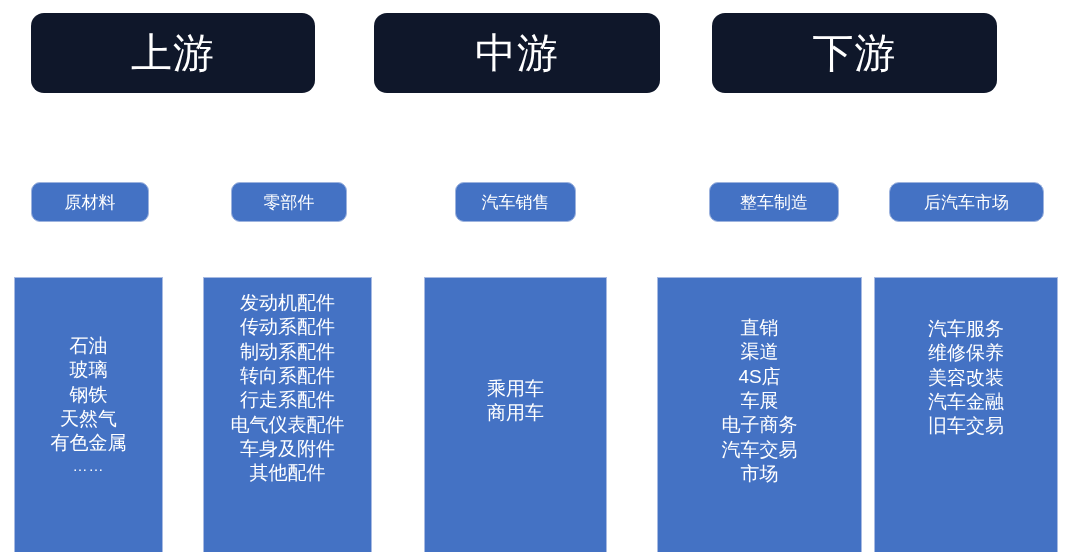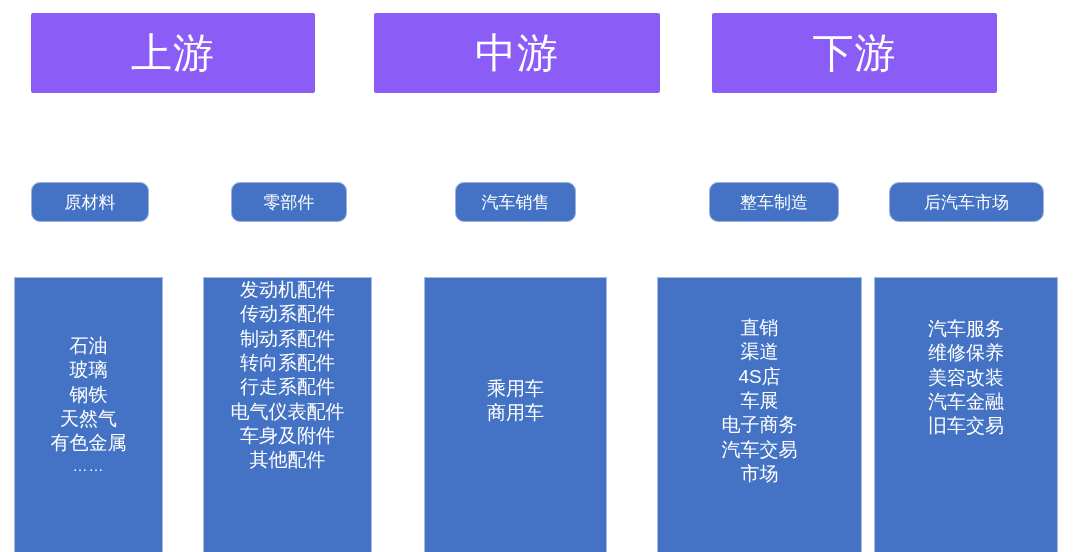--- a/index.html
+++ b/index.html
@@ -15,22 +15,22 @@
     width: 1080px;
     height: 552px;
     background: #ffffff;
     overflow: hidden;
   }
 
   
   .tier-box {
     position: absolute;
     box-sizing: border-box;
-    background: #8b5cf6;
-    border-radius: 2px;
+    background: #0f172a;
+    border-radius: 13px;
     display: flex;
     align-items: center;
     justify-content: center;
     color: #ffffff;
     font-size: 41px;
     line-height: 1;
     letter-spacing: 1px;
     white-space: nowrap;
     text-align: right;
   }
@@ -70,21 +70,21 @@
     height: 275px;
     display: flex;
     flex-direction: column;
     align-items: center;
     color: #ffffff;
     font-size: 19px;
     line-height: 1.28;
     text-align: center;
   }
   #panel-0 { left: 14px;  width: 149px; justify-content: flex-start; padding-top: 56px; }
-  #panel-1 { left: 203px; width: 169px; justify-content: flex-start; padding-top: 0; }
+  #panel-1 { left: 203px; width: 169px; justify-content: flex-start; padding-top: 13px; }
   #panel-2 { left: 424px; width: 183px; justify-content: center; padding-bottom: 28px; }
   #panel-3 { left: 657px; width: 205px; justify-content: flex-start; padding-top: 38px; }
   #panel-4 { left: 874px; width: 184px; justify-content: flex-start; padding-top: 39px; }
 
   .content-panel .panel-line {
     white-space: nowrap;
   }
   .content-panel .panel-line.ellipsis {
     font-size: 15px;
     letter-spacing: 1px;

